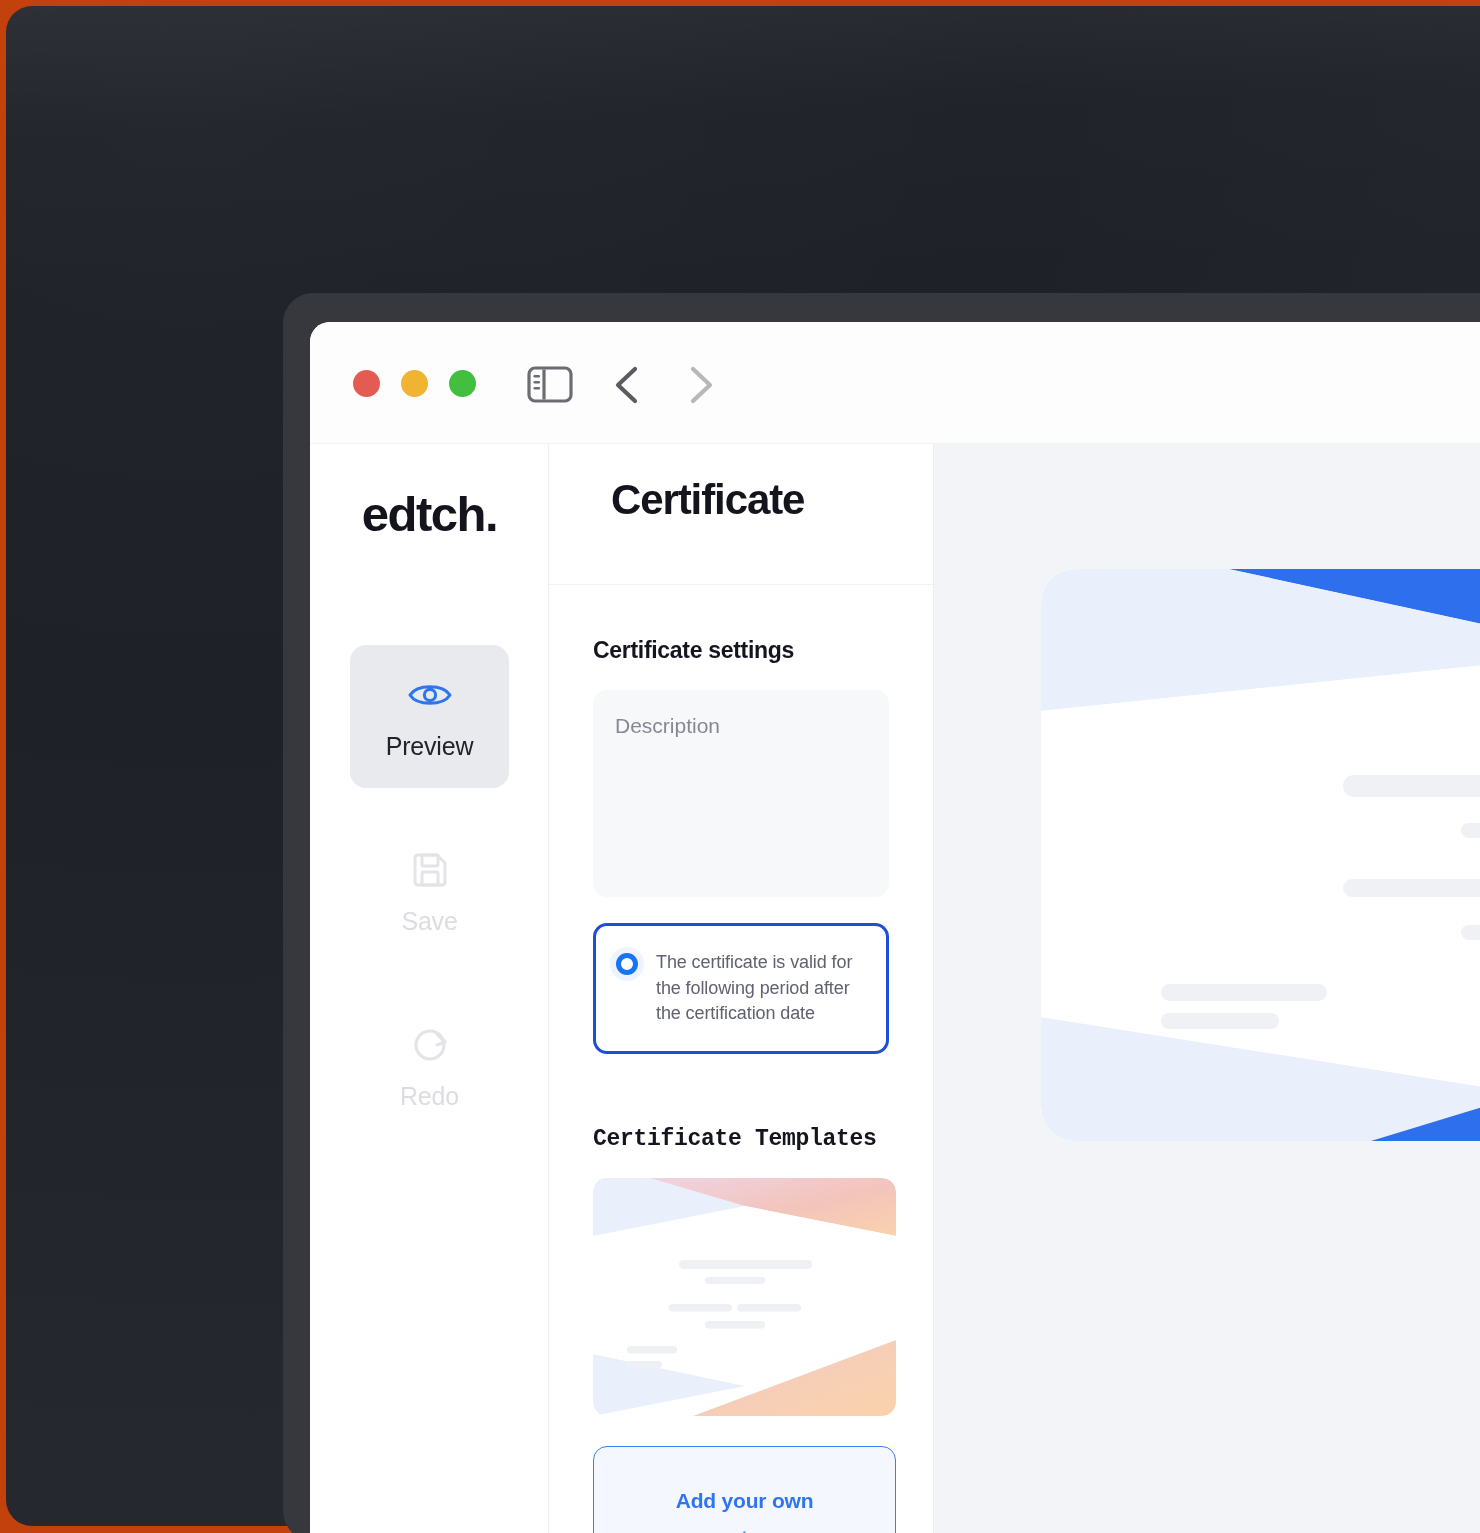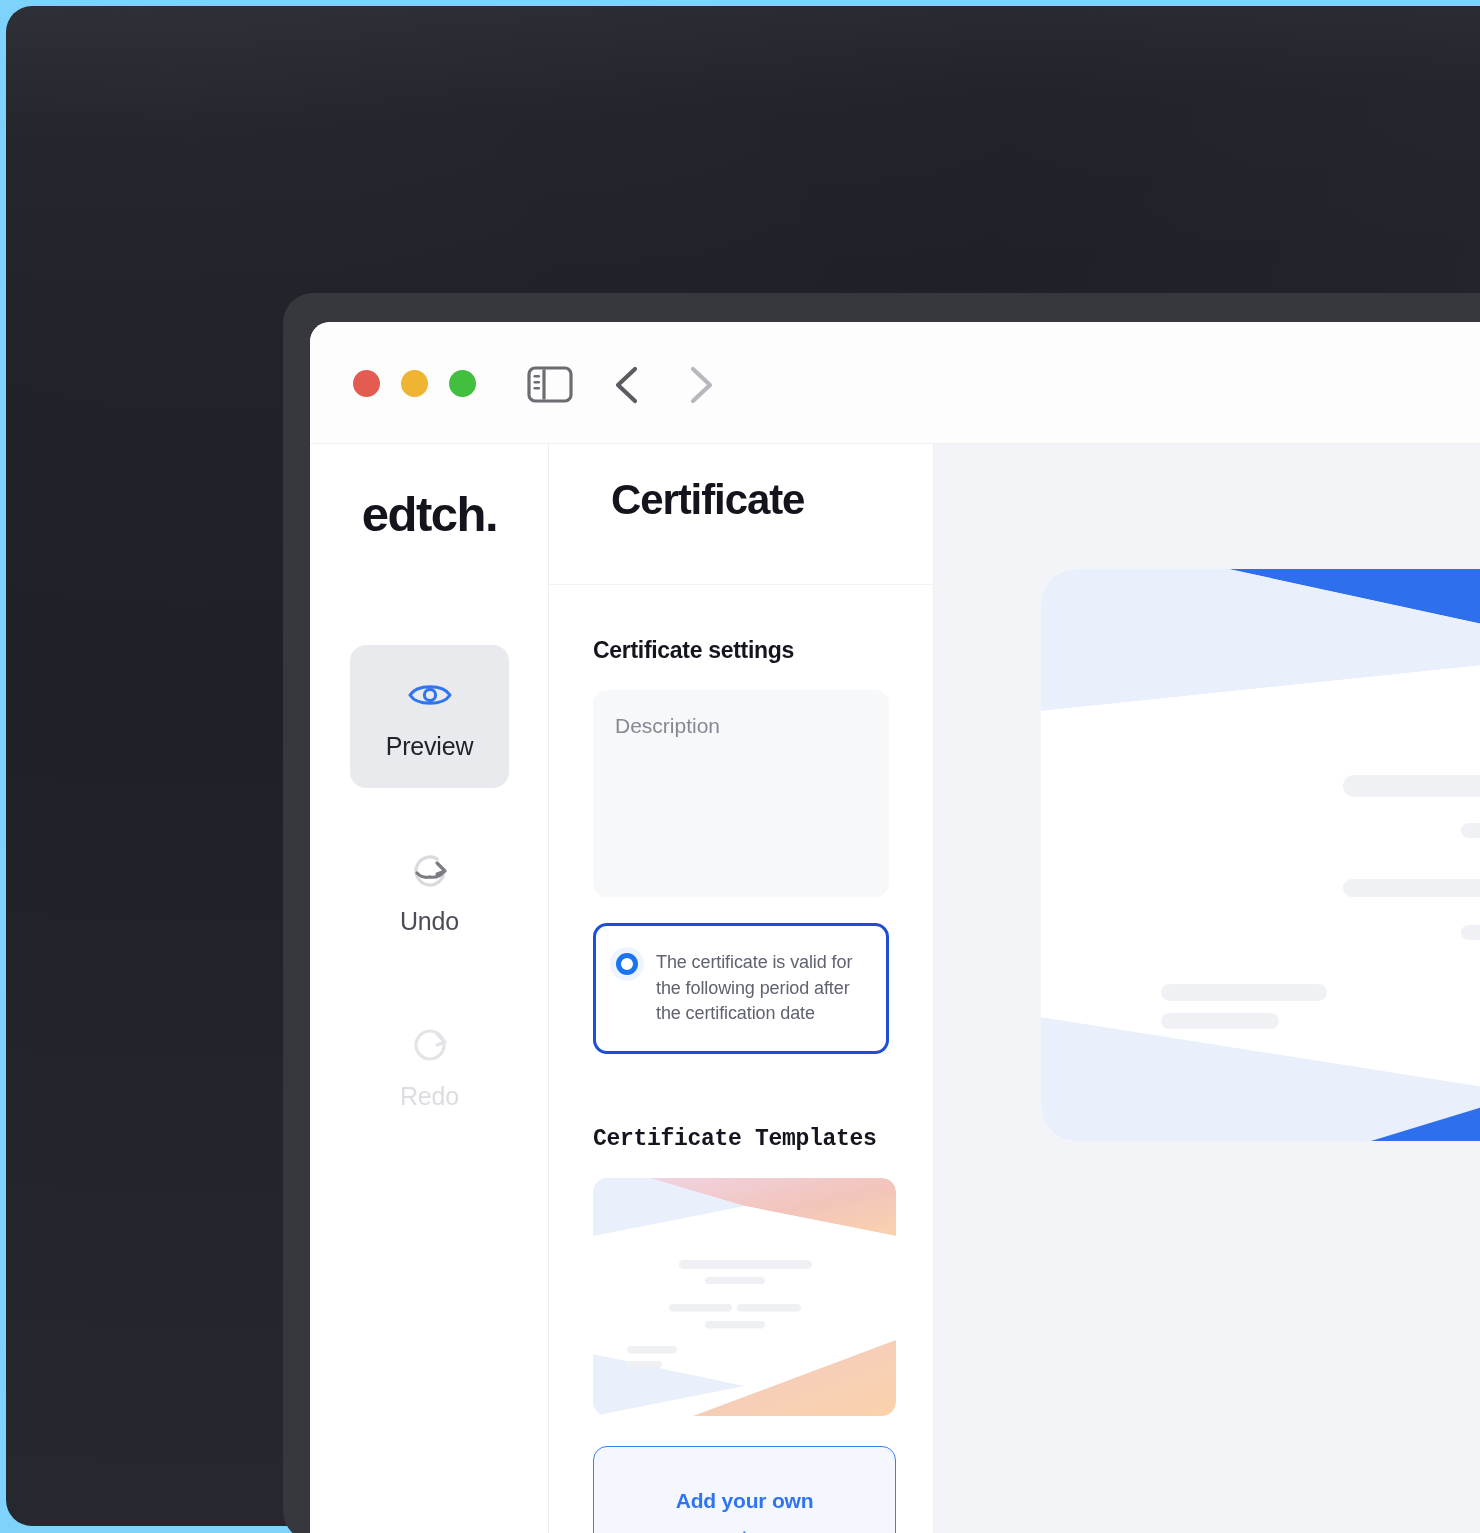--- a/index.html
+++ b/index.html
@@ -14,21 +14,21 @@
     font-family: "Liberation Sans", sans-serif;
     -webkit-font-smoothing: antialiased;
   }
 
   
   #stage {
     position: relative;
     width: 1480px;
     height: 1533px;
     overflow: hidden;
-    background: #7dd3fc;
+    background: #c2410c;
   }
 
   
   .backdrop {
     position: absolute;
     left: 6px;
     top: 6px;
     width: 1530px;
     height: 1520px;
     border-radius: 26px;
@@ -363,32 +363,31 @@
           <div class="nav-item active">
             <span class="nav-icon">
               <svg width="46" height="30" viewBox="0 0 46 30">
                 <path d="M3 15 C 10 4, 36 4, 43 15 C 36 26, 10 26, 3 15 Z" fill="none" stroke="#2F74F1" stroke-width="3.1" stroke-linejoin="round"></path>
                 <circle cx="23" cy="15" r="5.6" fill="none" stroke="#2F74F1" stroke-width="3.1"></circle>
               </svg>
             </span>
             <span class="nav-label">Preview</span>
           </div>
 
-
-          <div class="nav-item state-normal">
+          <div class="nav-item state-disabled">
             <span class="nav-icon">
-              <svg width="44" height="40" viewBox="0 0 44 40">
-                <path d="M36 21 a14 14 0 1 1 -6.6 -11.9" fill="none" stroke="#d9dade" stroke-width="3.2" stroke-linecap="round"></path>
-                <path d="M22 27 a14 14 0 0 0 14 -6" fill="none" stroke="#7b7c84" stroke-width="3.2" stroke-linecap="round"></path>
-                <path d="M9 23 a14 14 0 0 0 13 4" fill="none" stroke="#7b7c84" stroke-width="3.2" stroke-linecap="round"></path>
-                <polyline points="29,13 37,21 29,24" fill="none" stroke="#7b7c84" stroke-width="3.2" stroke-linecap="round" stroke-linejoin="round"></polyline>
+              <svg width="40" height="40" viewBox="0 0 40 40">
+                <path d="M5 8 a3 3 0 0 1 3-3 h19 l8 8 v19 a3 3 0 0 1 -3 3 h-24 a3 3 0 0 1 -3 -3 z" fill="none" stroke="#e3e4e8" stroke-width="3" stroke-linejoin="round"></path>
+                <rect x="12" y="5" width="16" height="11" rx="1.5" fill="none" stroke="#e3e4e8" stroke-width="3"></rect>
+                <rect x="12" y="22" width="16" height="13" rx="1.5" fill="none" stroke="#e3e4e8" stroke-width="3"></rect>
               </svg>
             </span>
-            <span class="nav-label">Undo</span>
-          </div>
+            <span class="nav-label">Save</span>
+          </div>
+
 
           <div class="nav-item state-disabled">
             <span class="nav-icon">
               <svg width="44" height="40" viewBox="0 0 44 40">
                 <circle cx="22" cy="20" r="14" fill="none" stroke="#e3e4e8" stroke-width="3.2"></circle>
                 <polyline points="29,9 37,17 29,20" fill="none" stroke="#e3e4e8" stroke-width="3.2" stroke-linecap="round" stroke-linejoin="round"></polyline>
               </svg>
             </span>
             <span class="nav-label">Redo</span>
           </div>

